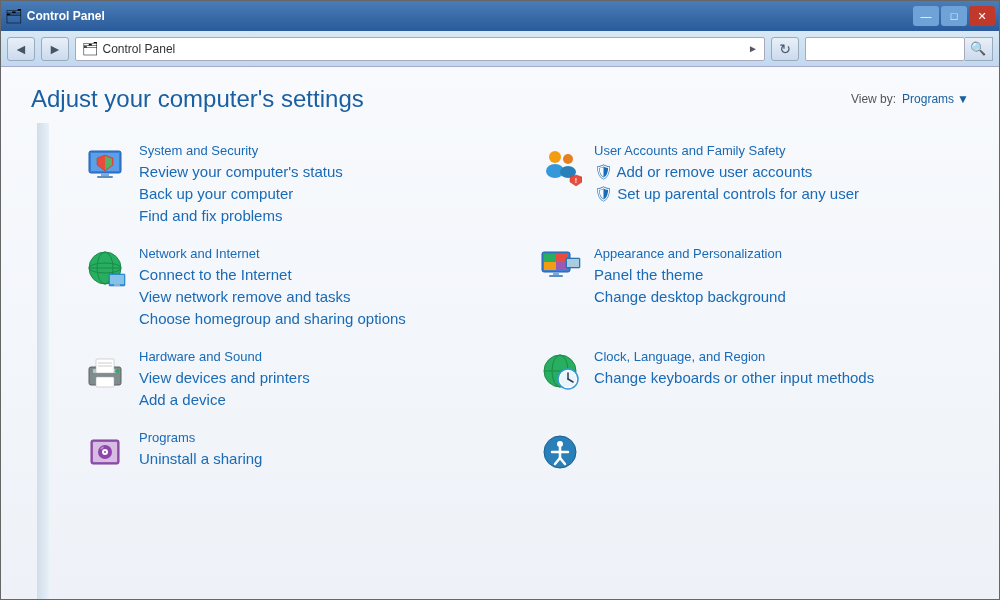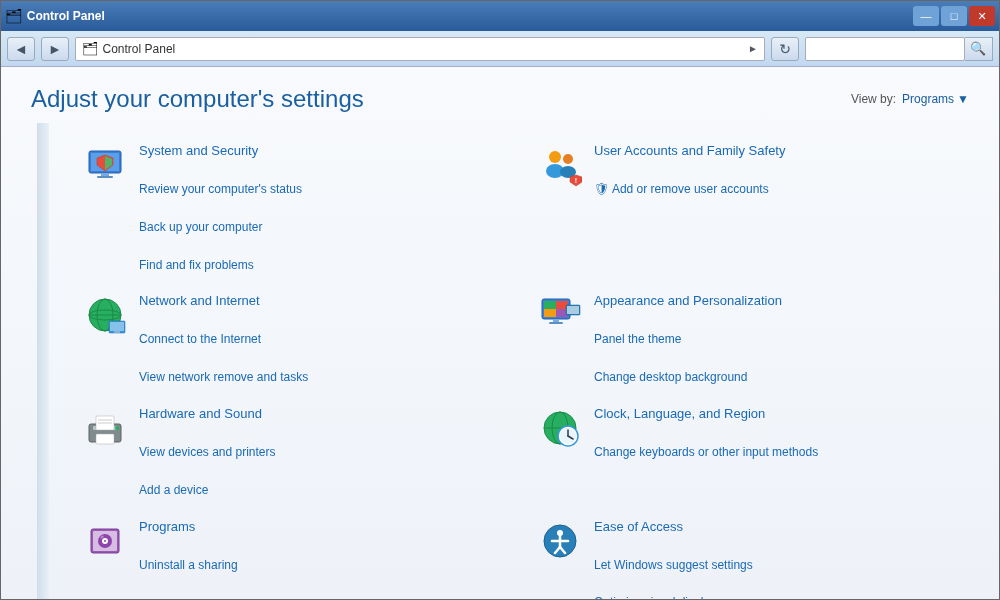--- a/index.html
+++ b/index.html
@@ -230,25 +230,24 @@
     .category-text { flex: 1; }
     .category-title {
       font-size: 13px;
       color: #1a6ab5;
       font-weight: normal;
       margin-bottom: 3px;
       cursor: pointer;
     }
     .category-links { display: flex; flex-direction: column; gap: 1px; }
     .category-link {
-      font-size: 12px;
+      font-size: 15px;
       color: #1a6ab5;
       cursor: pointer;
       line-height: 1.4;
-      margin-top: 20px;
     }
 
     
     svg { display: block; }
   </style>
 </head>
 <body>
 
 <div class="window">
 
@@ -334,20 +333,21 @@
               <ellipse cx="30" cy="29" rx="8" ry="6" fill="#2980b9"></ellipse>
 
               <polygon points="38,32 44,34 44,39 38,43 32,39 32,34" fill="#e74c3c" stroke="#c0392b" stroke-width="0.5"></polygon>
               <text x="38" y="40" text-anchor="middle" font-size="7" fill="white" font-weight="bold">!</text>
             </svg>
           </div>
           <div class="category-text">
             <div class="category-title">User Accounts and Family Safety</div>
             <div class="category-links">
               <span class="category-link">🛡 Add or remove user accounts</span>
+              <span class="category-link">🛡 Set up parental controls for any user</span>
             </div>
           </div>
         </div>
 
         <div class="category-item">
           <div class="category-icon">
             <svg width="44" height="44" viewBox="0 0 44 44">
 
               <circle cx="22" cy="22" r="16" fill="#27ae60" stroke="#1a8a48" stroke-width="1"></circle>
               <ellipse cx="22" cy="22" rx="8" ry="16" fill="none" stroke="#1a8a48" stroke-width="1"></ellipse>
@@ -357,20 +357,21 @@
               <rect x="26" y="28" width="16" height="12" rx="1" fill="#3498db" stroke="#2060b0" stroke-width="0.5"></rect>
               <rect x="27" y="29" width="14" height="9" fill="#85c1e9"></rect>
               <rect x="31" y="38" width="6" height="2" fill="#7fb3d8"></rect>
             </svg>
           </div>
           <div class="category-text">
             <div class="category-title">Network and Internet</div>
             <div class="category-links">
               <span class="category-link">Connect to the Internet</span>
               <span class="category-link">View network remove and tasks</span>
+              <span class="category-link">Choose homegroup and sharing options</span>
             </div>
           </div>
         </div>
 
         <div class="category-item">
           <div class="category-icon">
             <svg width="44" height="44" viewBox="0 0 44 44">
 
               <rect x="4" y="6" width="28" height="20" rx="2" fill="#3a7fd5" stroke="#2060b0" stroke-width="1"></rect>
               <rect x="6" y="8" width="24" height="16" fill="#5a9fe8"></rect>
@@ -470,25 +471,18 @@
 
               <circle cx="22" cy="22" r="16" fill="#2980b9" stroke="#1a6090" stroke-width="1"></circle>
 
               <circle cx="22" cy="14" r="3" fill="white"></circle>
               <line x1="22" y1="17" x2="22" y2="28" stroke="white" stroke-width="2.5" stroke-linecap="round"></line>
               <line x1="14" y1="22" x2="30" y2="22" stroke="white" stroke-width="2.5" stroke-linecap="round"></line>
               <line x1="22" y1="28" x2="17" y2="34" stroke="white" stroke-width="2.5" stroke-linecap="round"></line>
               <line x1="22" y1="28" x2="27" y2="34" stroke="white" stroke-width="2.5" stroke-linecap="round"></line>
             </svg>
           </div>
-          <div class="category-text">
-            <div class="category-title">Ease of Access</div>
-            <div class="category-links">
-              <span class="category-link">Let Windows suggest settings</span>
-              <span class="category-link">Optimize visual display</span>
-            </div>
-          </div>
         </div>
 
       </div>
     </div>
   </div>
 </div>
 
 </body></html>

